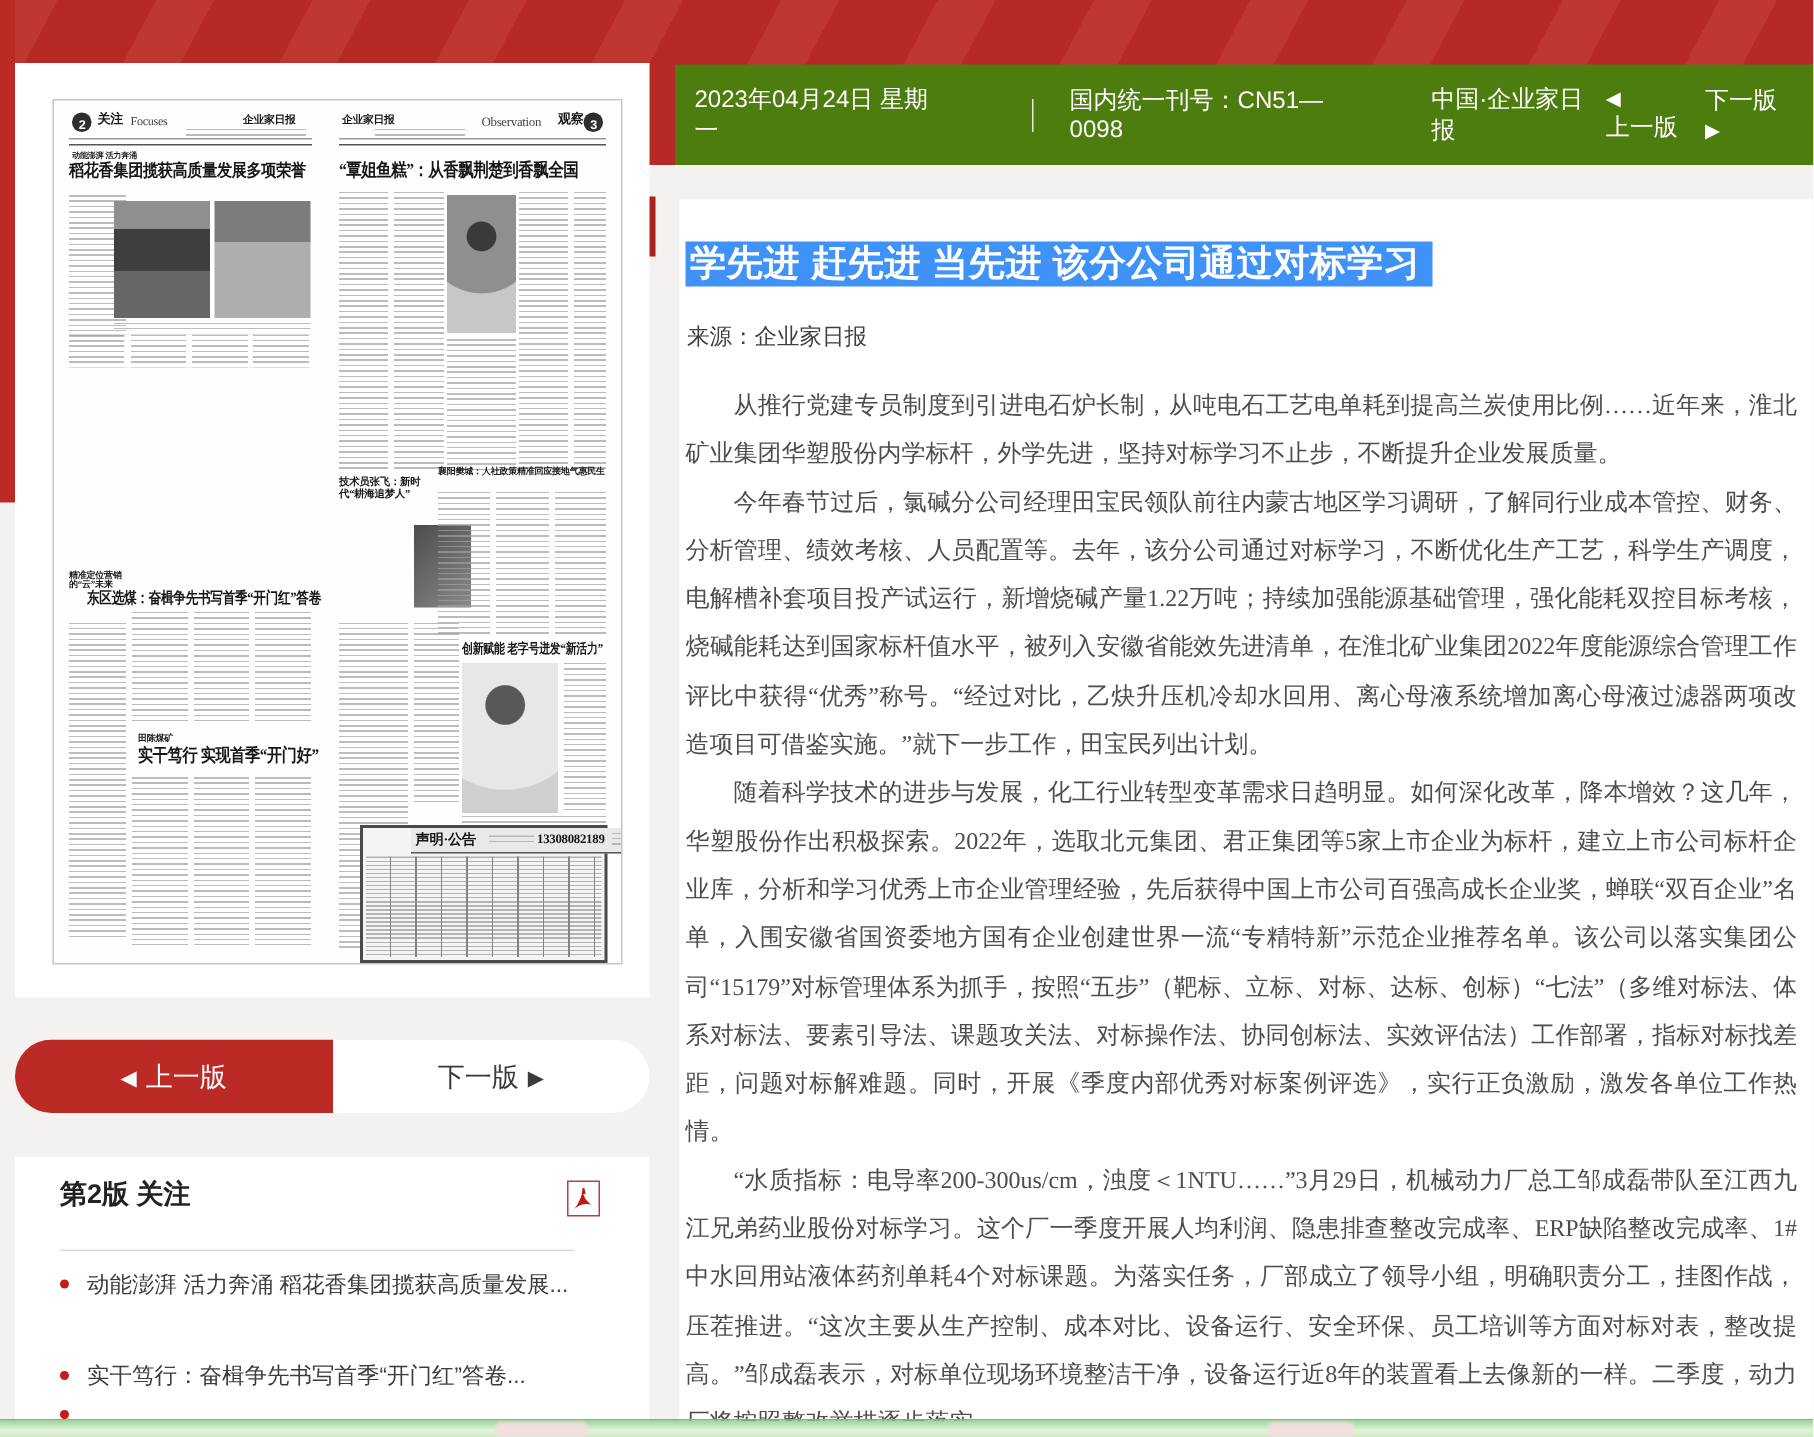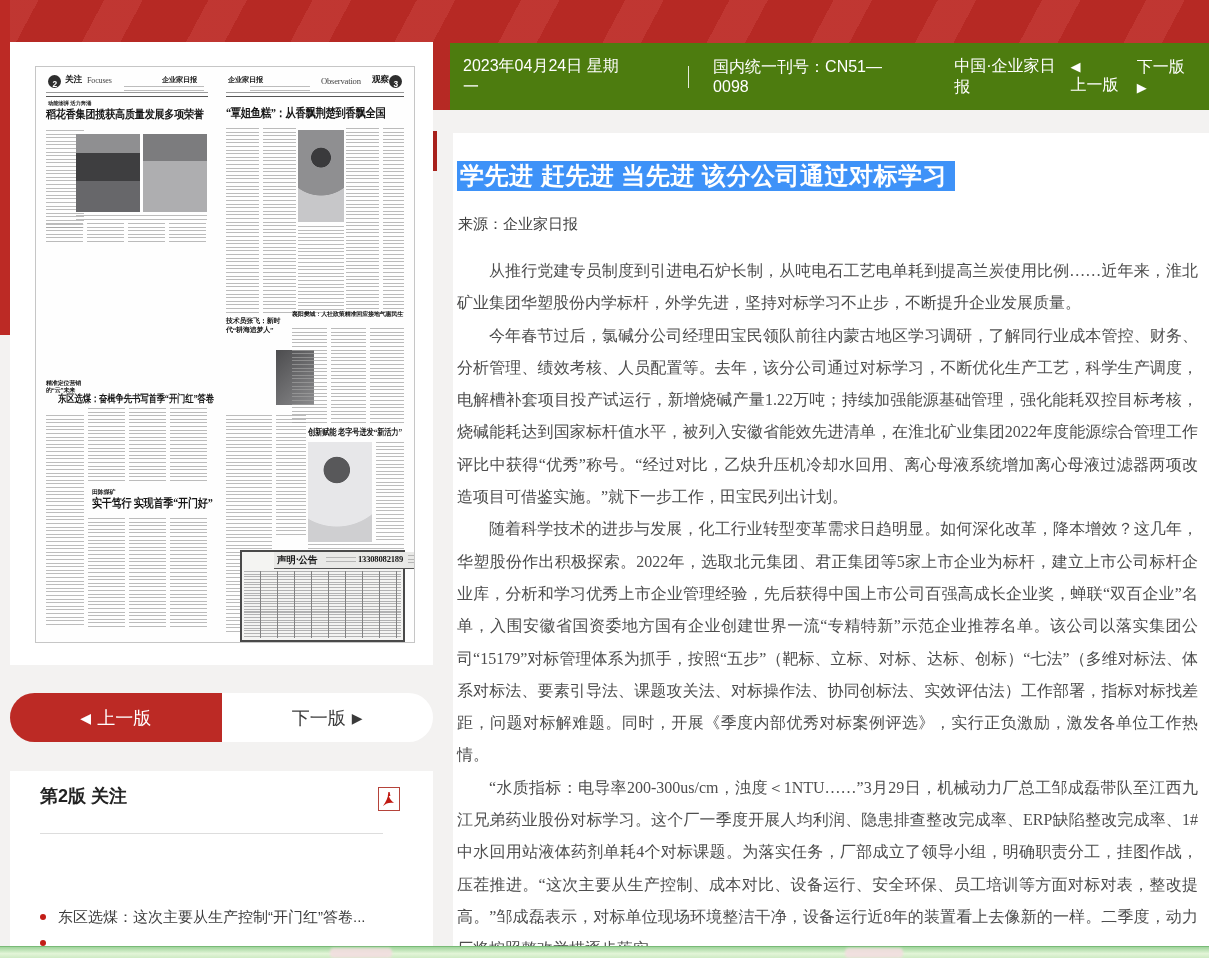--- a/index.html
+++ b/index.html
@@ -209,23 +209,27 @@
   <div class="list-card">
     <div class="list-title">第2版 关注</div>
     <div class="pdf-icon">
       <svg width="14" height="16" viewBox="0 0 14 16">
         <path d="M7 1 C6 5 8 9 12 12 C8 11 4 12 1 15 C4 11 6 6 7 1 Z" fill="#c01a12"></path>
         <path d="M6.4 1 L7.6 1 L8.4 5 L5.8 5 Z" fill="#c01a12"></path>
       </svg>
     </div>
     <div class="list-divider"></div>
 
+    <div class="list-item" style="top:75px;">
+      <span class="bullet"></span>
+      <span>动能澎湃 活力奔涌 稻花香集团揽获高质量发展...</span>
+    </div>
     <div class="list-item" style="top:136px;">
       <span class="bullet"></span>
-      <span>东区选煤：这次主要从生产控制“开门红”答卷...</span>
+      <span>实干笃行：奋楫争先书写首季“开门红”答卷...</span>
     </div>
     <div class="list-item" style="top:162px;">
       <span class="bullet"></span>
     </div>
   </div>
 
   <div class="green-strip">
     <div class="pink-patch" style="left:330px;width:62px;"></div>
     <div class="pink-patch" style="left:845px;width:58px;"></div>
   </div>

